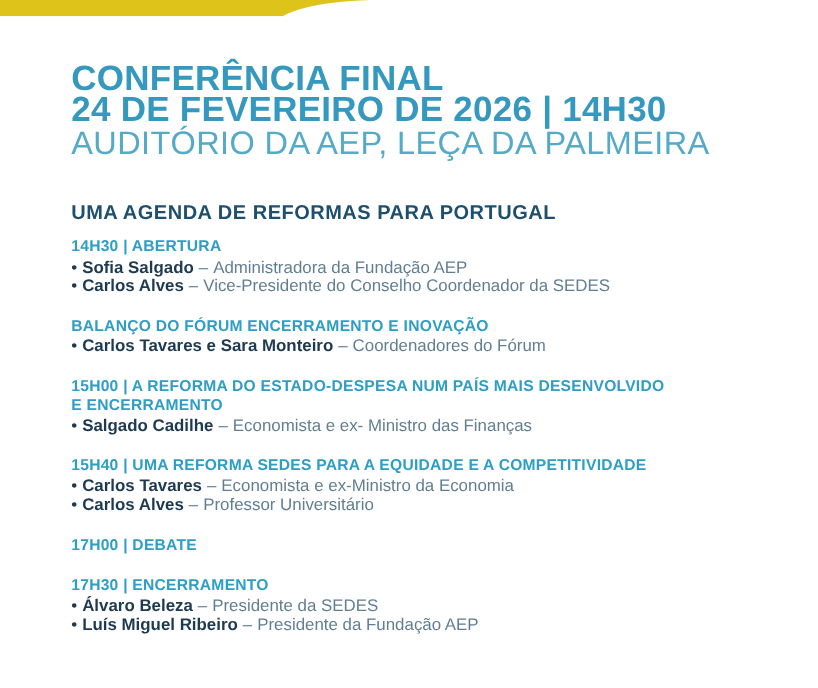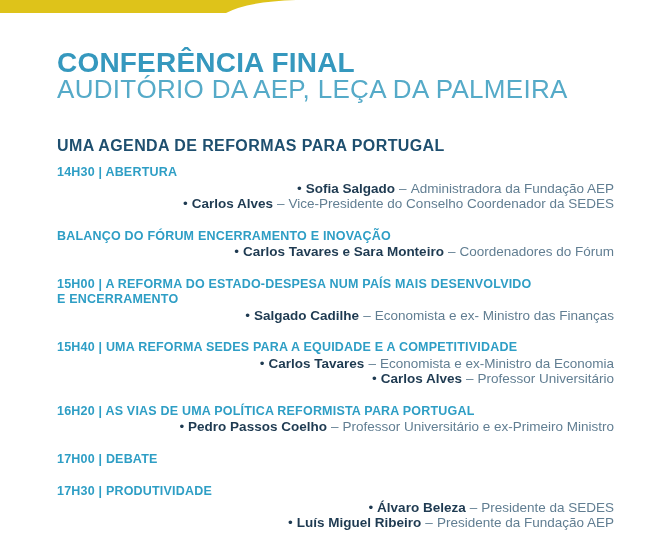--- a/index.html
+++ b/index.html
@@ -60,21 +60,20 @@
     font-weight: bold;
     line-height: 15.5px;
     letter-spacing: 0.2px;
     color: #2E9EC5;
     white-space: pre-line;
   }
   .speaker {
     font-size: 13.5px;
     line-height: 15.5px;
     color: #617E92;
-    text-align: right;
   }
   .speaker .bullet {
     color: #1E3A51;
     margin-right: 4px;
   }
   .speaker .name {
     font-weight: bold;
     color: #1E3A51;
   }
   .speaker .dash {
@@ -84,20 +83,21 @@
 </head>
 <body>
 
 <svg class="swoosh" viewBox="0 0 298 13" preserveAspectRatio="none" aria-hidden="true">
   <path d="M0,0 L296,0 Q247,1.5 226,13 L0,13 Z" fill="#DEC31A"></path>
 </svg>
 
 <div class="content">
 
   <div class="hdr-title">CONFERÊNCIA FINAL</div>
+  <div class="hdr-title">24 DE FEVEREIRO DE 2026 | 14H30</div>
   <div class="hdr-subtitle">AUDITÓRIO DA AEP, LEÇA DA PALMEIRA</div>
 
   <div class="agenda-heading">UMA AGENDA DE REFORMAS PARA PORTUGAL</div>
 
   <div class="sessions">
 
     <div class="session">
       <div class="session-title">14H30 | ABERTURA</div>
       <div class="speaker"><span class="bullet">•</span><span class="name">Sofia Salgado</span><span class="dash">–</span><span class="role">Administradora da Fundação AEP</span></div>
       <div class="speaker"><span class="bullet">•</span><span class="name">Carlos Alves</span><span class="dash">–</span><span class="role">Vice-Presidente do Conselho Coordenador da SEDES</span></div>
@@ -113,29 +113,25 @@
 E ENCERRAMENTO</div>
       <div class="speaker"><span class="bullet">•</span><span class="name">Salgado Cadilhe</span><span class="dash">–</span><span class="role">Economista e ex- Ministro das Finanças</span></div>
     </div>
 
     <div class="session">
       <div class="session-title">15H40 | UMA REFORMA SEDES PARA A EQUIDADE E A COMPETITIVIDADE</div>
       <div class="speaker"><span class="bullet">•</span><span class="name">Carlos Tavares</span><span class="dash">–</span><span class="role">Economista e ex-Ministro da Economia</span></div>
       <div class="speaker"><span class="bullet">•</span><span class="name">Carlos Alves</span><span class="dash">–</span><span class="role">Professor Universitário</span></div>
     </div>
 
-    <div class="session">
-      <div class="session-title">16H20 | AS VIAS DE UMA POLÍTICA REFORMISTA PARA PORTUGAL</div>
-      <div class="speaker"><span class="bullet">•</span><span class="name">Pedro Passos Coelho</span><span class="dash">–</span><span class="role">Professor Universitário e ex-Primeiro Ministro</span></div>
-    </div>
 
     <div class="session">
       <div class="session-title">17H00 | DEBATE</div>
     </div>
 
     <div class="session">
-      <div class="session-title">17H30 | PRODUTIVIDADE</div>
+      <div class="session-title">17H30 | ENCERRAMENTO</div>
       <div class="speaker"><span class="bullet">•</span><span class="name">Álvaro Beleza</span><span class="dash">–</span><span class="role">Presidente da SEDES</span></div>
       <div class="speaker"><span class="bullet">•</span><span class="name">Luís Miguel Ribeiro</span><span class="dash">–</span><span class="role">Presidente da Fundação AEP</span></div>
     </div>
 
   </div>
 </div>
 
 </body></html>

